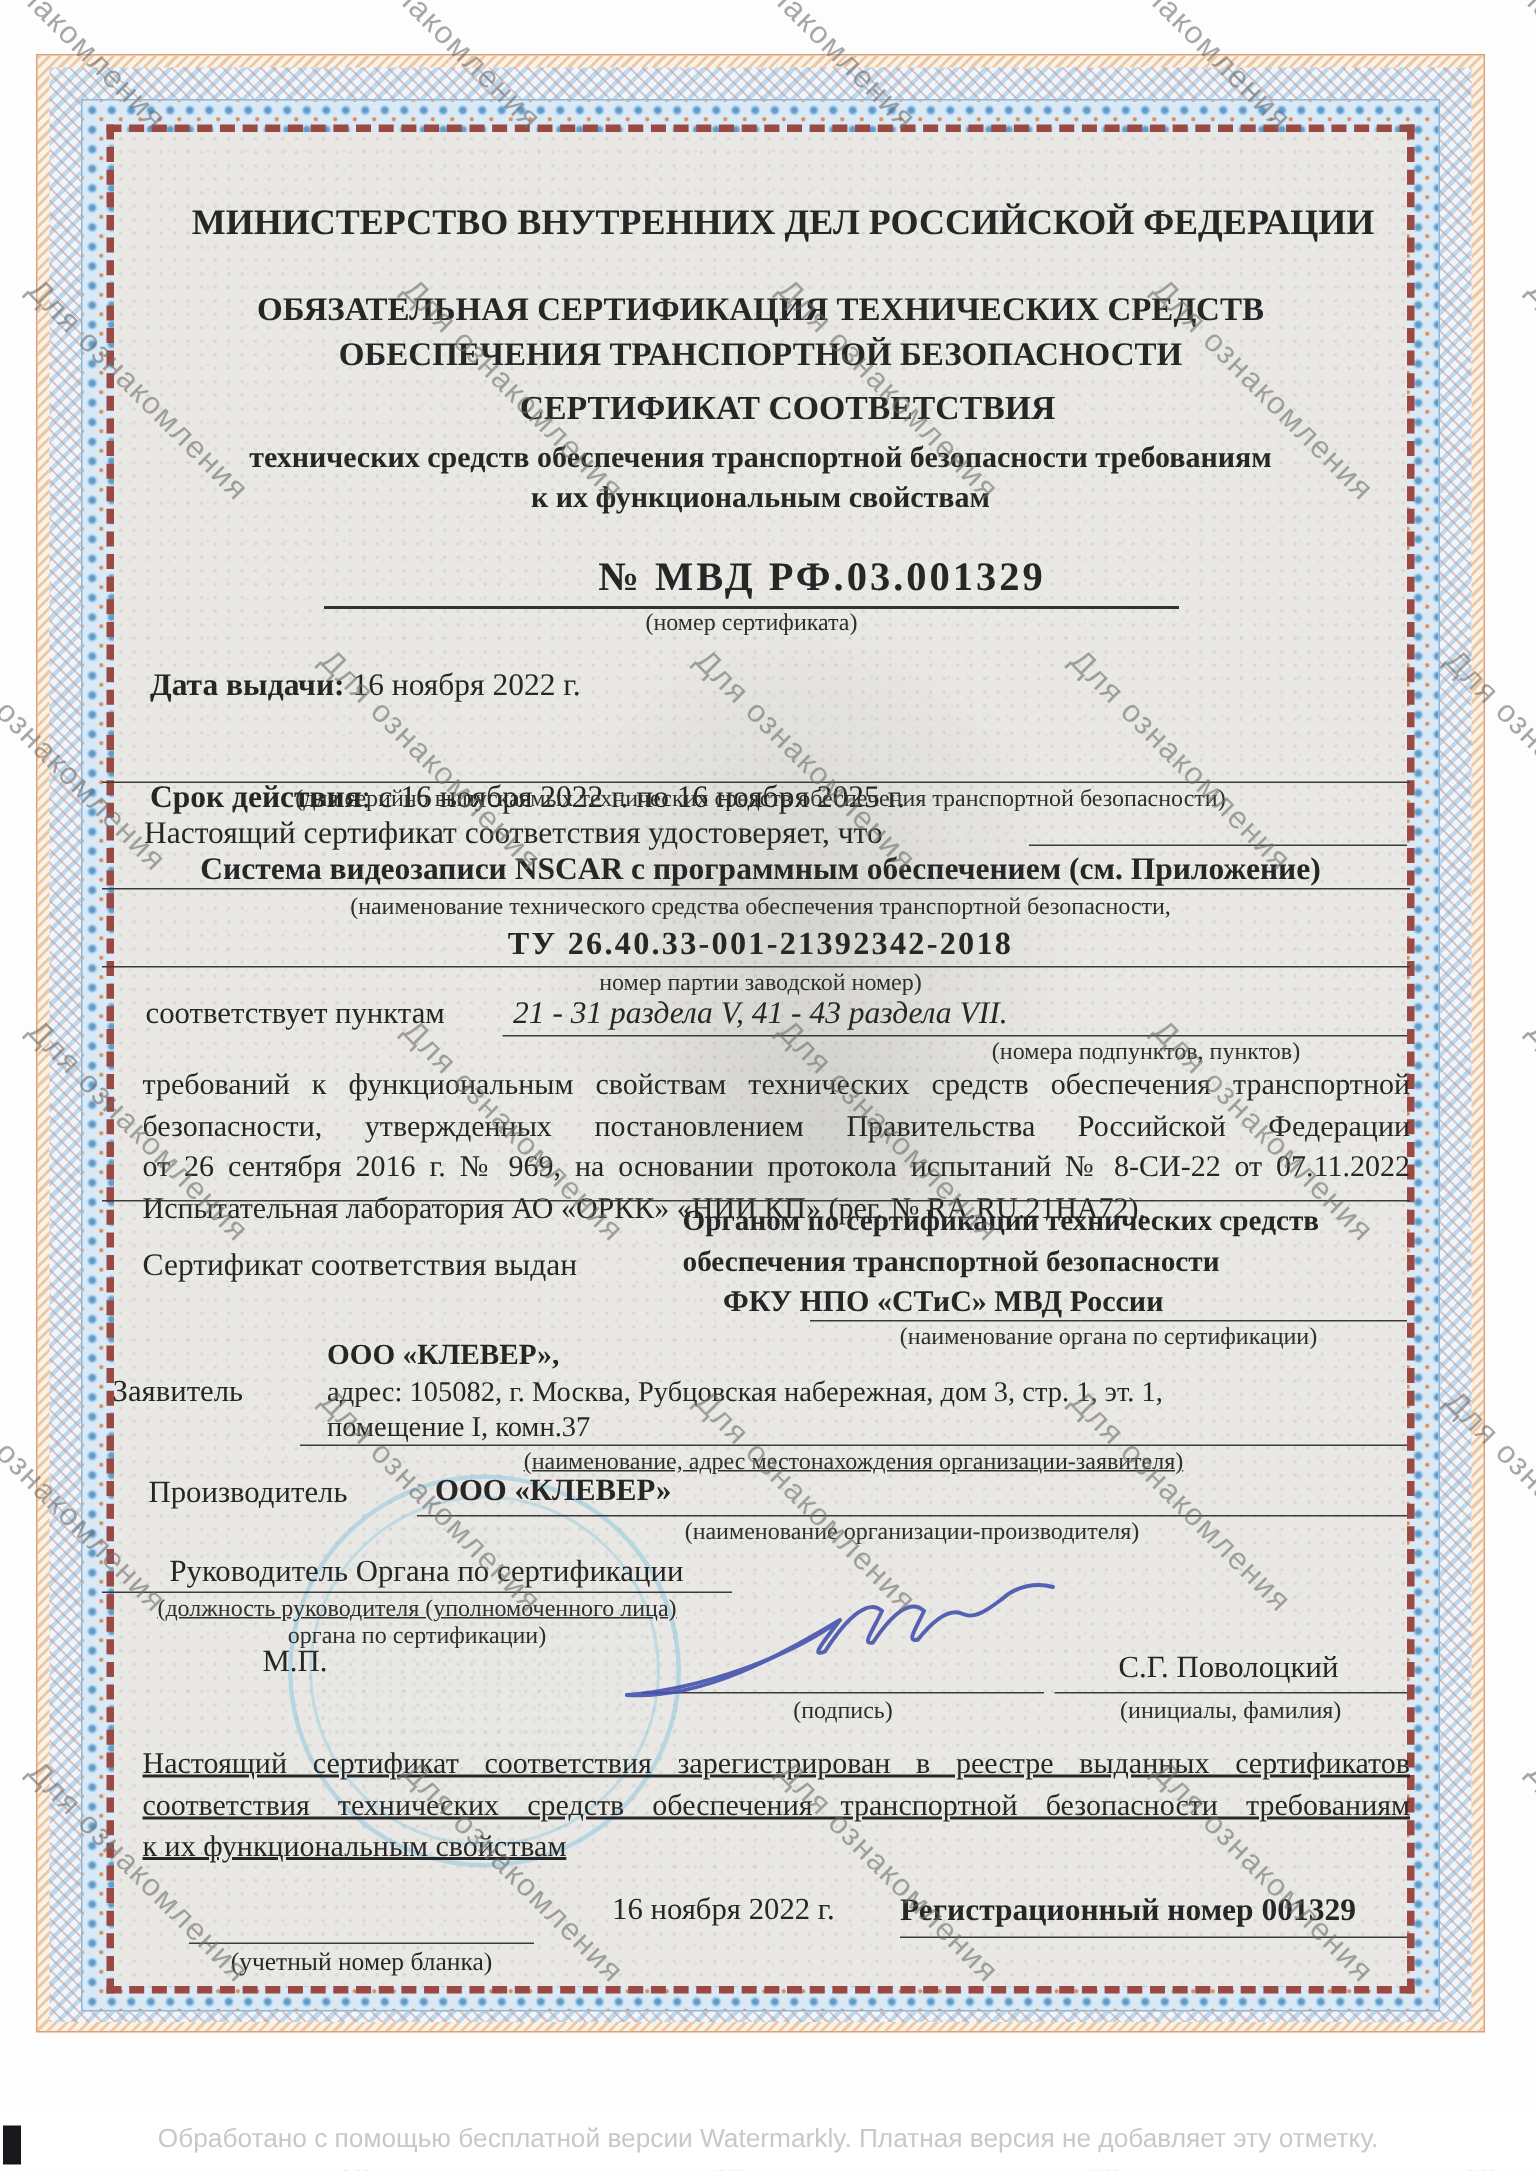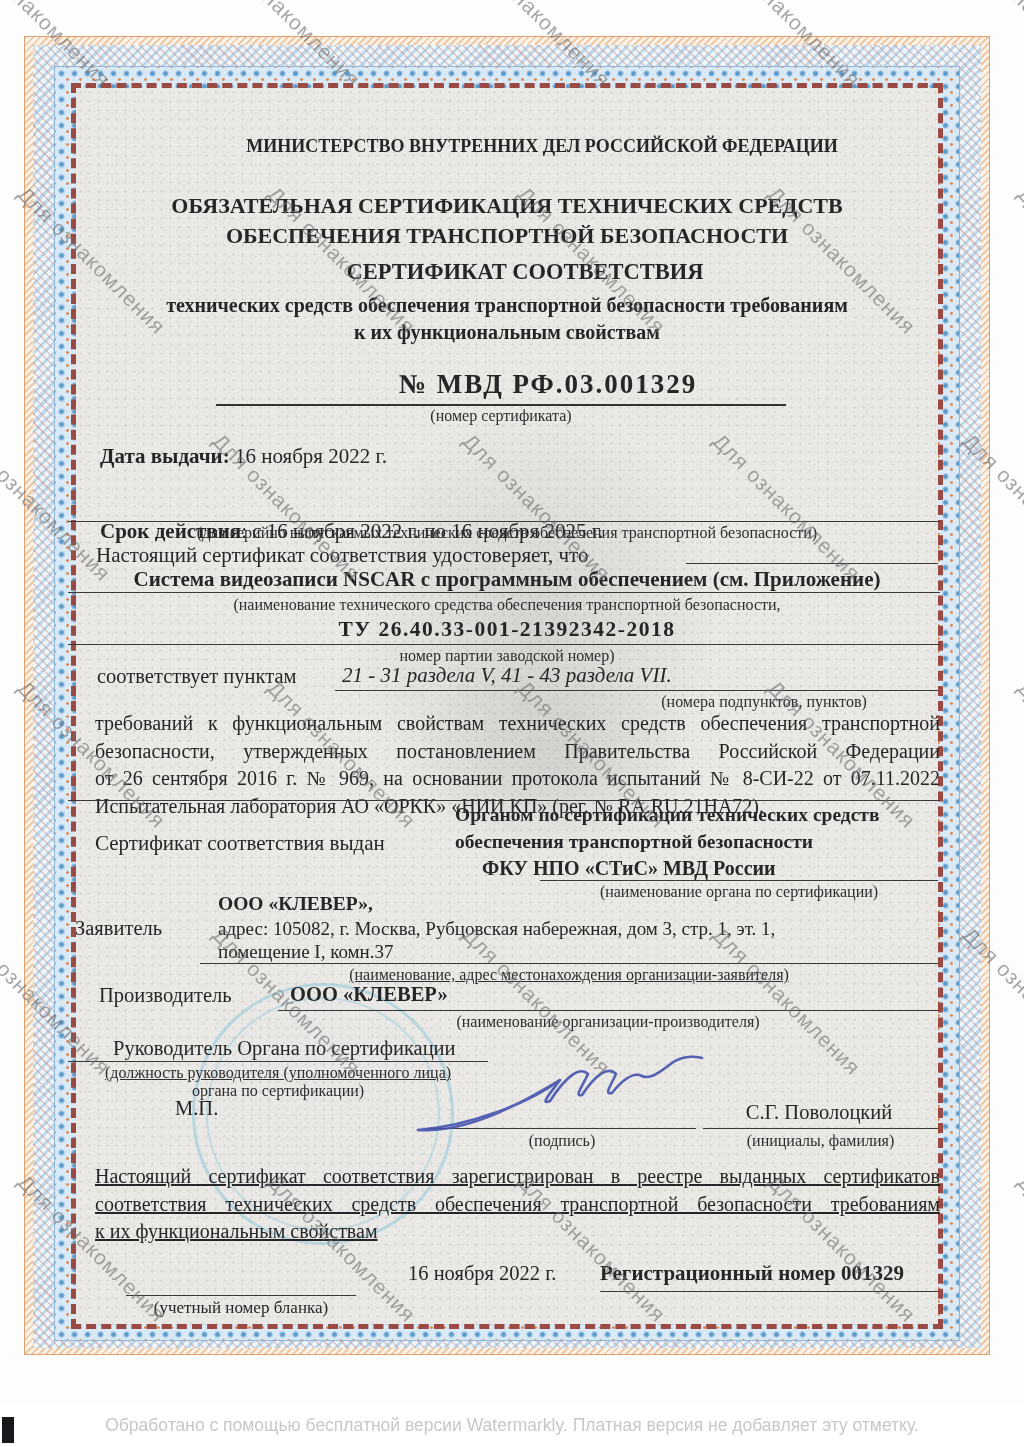--- a/index.html
+++ b/index.html
@@ -74,21 +74,21 @@
     <div class="band paper"></div>
   </div>
 
   <div class="emblem"></div>
   <div class="emblem2"></div>
 
   <div class="stamp">
       <div class="inner"></div>
     </div>
 
-  <div class="t c b" style="left:80px;top:136px;width:924px;font-size:18px;">МИНИСТЕРСТВО ВНУТРЕННИХ ДЕЛ РОССИЙСКОЙ ФЕДЕРАЦИИ</div>
+  <div class="t c b" style="left:60px;top:136px;width:924px;font-size:24px;">МИНИСТЕРСТВО ВНУТРЕННИХ ДЕЛ РОССИЙСКОЙ ФЕДЕРАЦИИ</div>
   <div class="t c b" style="left:76px;top:191px;width:862px;font-size:22px;line-height:30px;">
     <div>ОБЯЗАТЕЛЬНАЯ СЕРТИФИКАЦИЯ ТЕХНИЧЕСКИХ СРЕДСТВ</div>
     <div>ОБЕСПЕЧЕНИЯ ТРАНСПОРТНОЙ БЕЗОПАСНОСТИ</div>
   </div>
   <div class="t c b" style="left:76px;top:259px;width:862px;font-size:22.5px;padding-left:18px;">СЕРТИФИКАТ СООТВЕТСТВИЯ</div>
   <div class="t c b" style="left:76px;top:292px;width:862px;font-size:20px;line-height:27px;">
     <div>технических средств обеспечения транспортной безопасности требованиям</div>
     <div>к их функциональным свойствам</div>
   </div>
 

